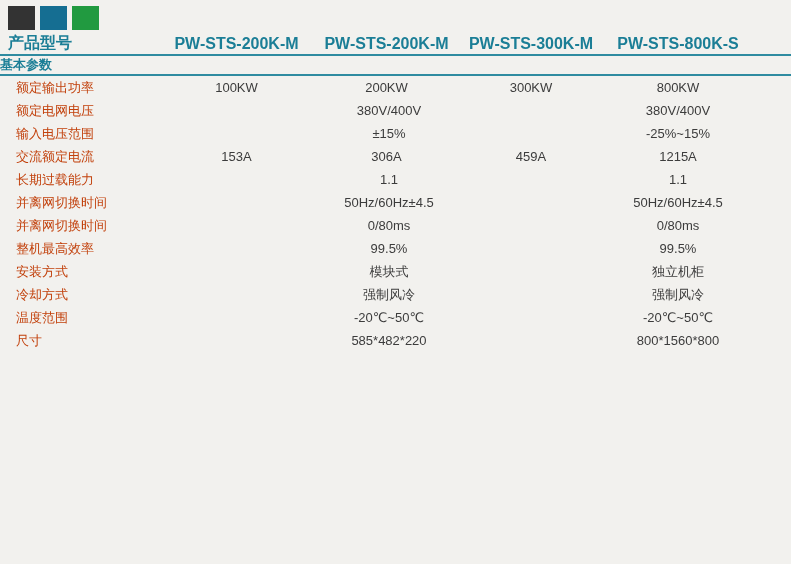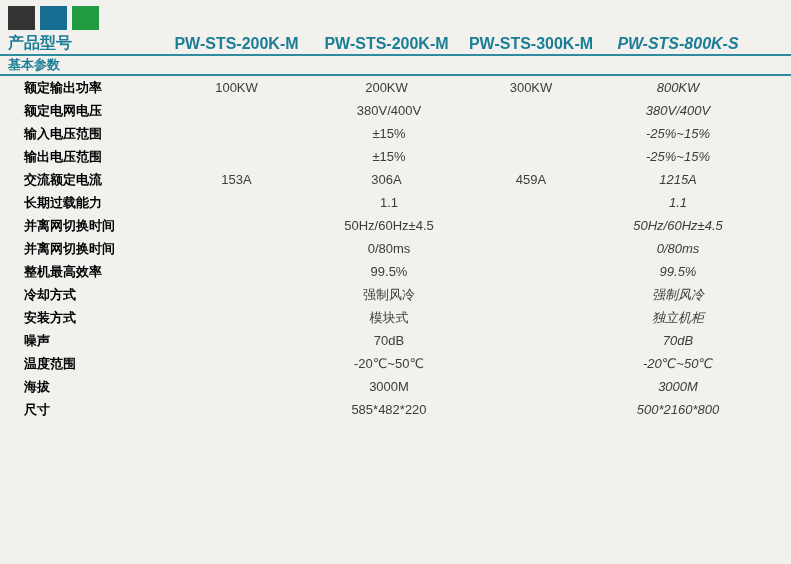--- a/index.html
+++ b/index.html
@@ -37,28 +37,28 @@
   }
   tr.header-row th{
     height:21px;border-bottom:2px solid var(--line);
     color:var(--accent);font-weight:bold;text-align:center;
     font-size:16px;
   }
   tr.header-row th.lbl{text-align:left;padding-left:8px;}
   tr.section-row td{
     height:18px;border-bottom:2px solid var(--line);
     color:var(--accent);font-weight:bold;text-align:left;
-    padding-left:8px;font-size:13px;
+    padding-left:0;font-size:13px;
   }
   tr.data-row td{height:23px;text-align:center;color:var(--text);}
   tr.data-row td.lbl{
-    text-align:left;padding-left:24px;font-weight:bold;color:#000000;
+    text-align:left;padding-left:16px;font-weight:normal;color:#c2410c;
   }
   td.merged{padding-left:16px;}
-  th.col800,td.col800{padding-right:37px;font-style:italic;}
+  th.col800,td.col800{padding-right:37px;}
 </style>
 </head>
 <body>
 
 <div class="page">
   <div class="squares"><span class="sq" style="background-color: rgb(51, 51, 51);"></span><span class="sq" style="background-color: rgb(21, 110, 146);"></span><span class="sq" style="background-color: rgb(33, 154, 64);"></span></div>
 
   <table class="spec">
     <colgroup>
       <col class="c-label">
@@ -91,25 +91,20 @@
           <td class="lbl">额定电网电压</td>
           <td colspan="3" class="merged">380V/400V</td>
           <td class="col800">380V/400V</td>
         </tr>
         <tr class="data-row">
           <td class="lbl">输入电压范围</td>
           <td colspan="3" class="merged">±15%</td>
           <td class="col800">-25%~15%</td>
         </tr>
         <tr class="data-row">
-          <td class="lbl">输出电压范围</td>
-          <td colspan="3" class="merged">±15%</td>
-          <td class="col800">-25%~15%</td>
-        </tr>
-        <tr class="data-row">
           <td class="lbl">交流额定电流</td>
           <td>153A</td>
           <td>306A</td>
           <td>459A</td>
           <td class="col800">1215A</td>
         </tr>
         <tr class="data-row">
           <td class="lbl">长期过载能力</td>
           <td colspan="3" class="merged">1.1</td>
           <td class="col800">1.1</td>
@@ -123,44 +118,34 @@
           <td class="lbl">并离网切换时间</td>
           <td colspan="3" class="merged">0/80ms</td>
           <td class="col800">0/80ms</td>
         </tr>
         <tr class="data-row">
           <td class="lbl">整机最高效率</td>
           <td colspan="3" class="merged">99.5%</td>
           <td class="col800">99.5%</td>
         </tr>
         <tr class="data-row">
-          <td class="lbl">冷却方式</td>
-          <td colspan="3" class="merged">强制风冷</td>
-          <td class="col800">强制风冷</td>
-        </tr>
-        <tr class="data-row">
           <td class="lbl">安装方式</td>
           <td colspan="3" class="merged">模块式</td>
           <td class="col800">独立机柜</td>
         </tr>
         <tr class="data-row">
-          <td class="lbl">噪声</td>
-          <td colspan="3" class="merged">70dB</td>
-          <td class="col800">70dB</td>
+          <td class="lbl">冷却方式</td>
+          <td colspan="3" class="merged">强制风冷</td>
+          <td class="col800">强制风冷</td>
         </tr>
         <tr class="data-row">
           <td class="lbl">温度范围</td>
           <td colspan="3" class="merged">-20℃~50℃</td>
           <td class="col800">-20℃~50℃</td>
         </tr>
         <tr class="data-row">
-          <td class="lbl">海拔</td>
-          <td colspan="3" class="merged">3000M</td>
-          <td class="col800">3000M</td>
-        </tr>
-        <tr class="data-row">
           <td class="lbl">尺寸</td>
           <td colspan="3" class="merged">585*482*220</td>
-          <td class="col800">500*2160*800</td>
+          <td class="col800">800*1560*800</td>
         </tr>
       </tbody>
   </table>
 </div>
 
 </body></html>

